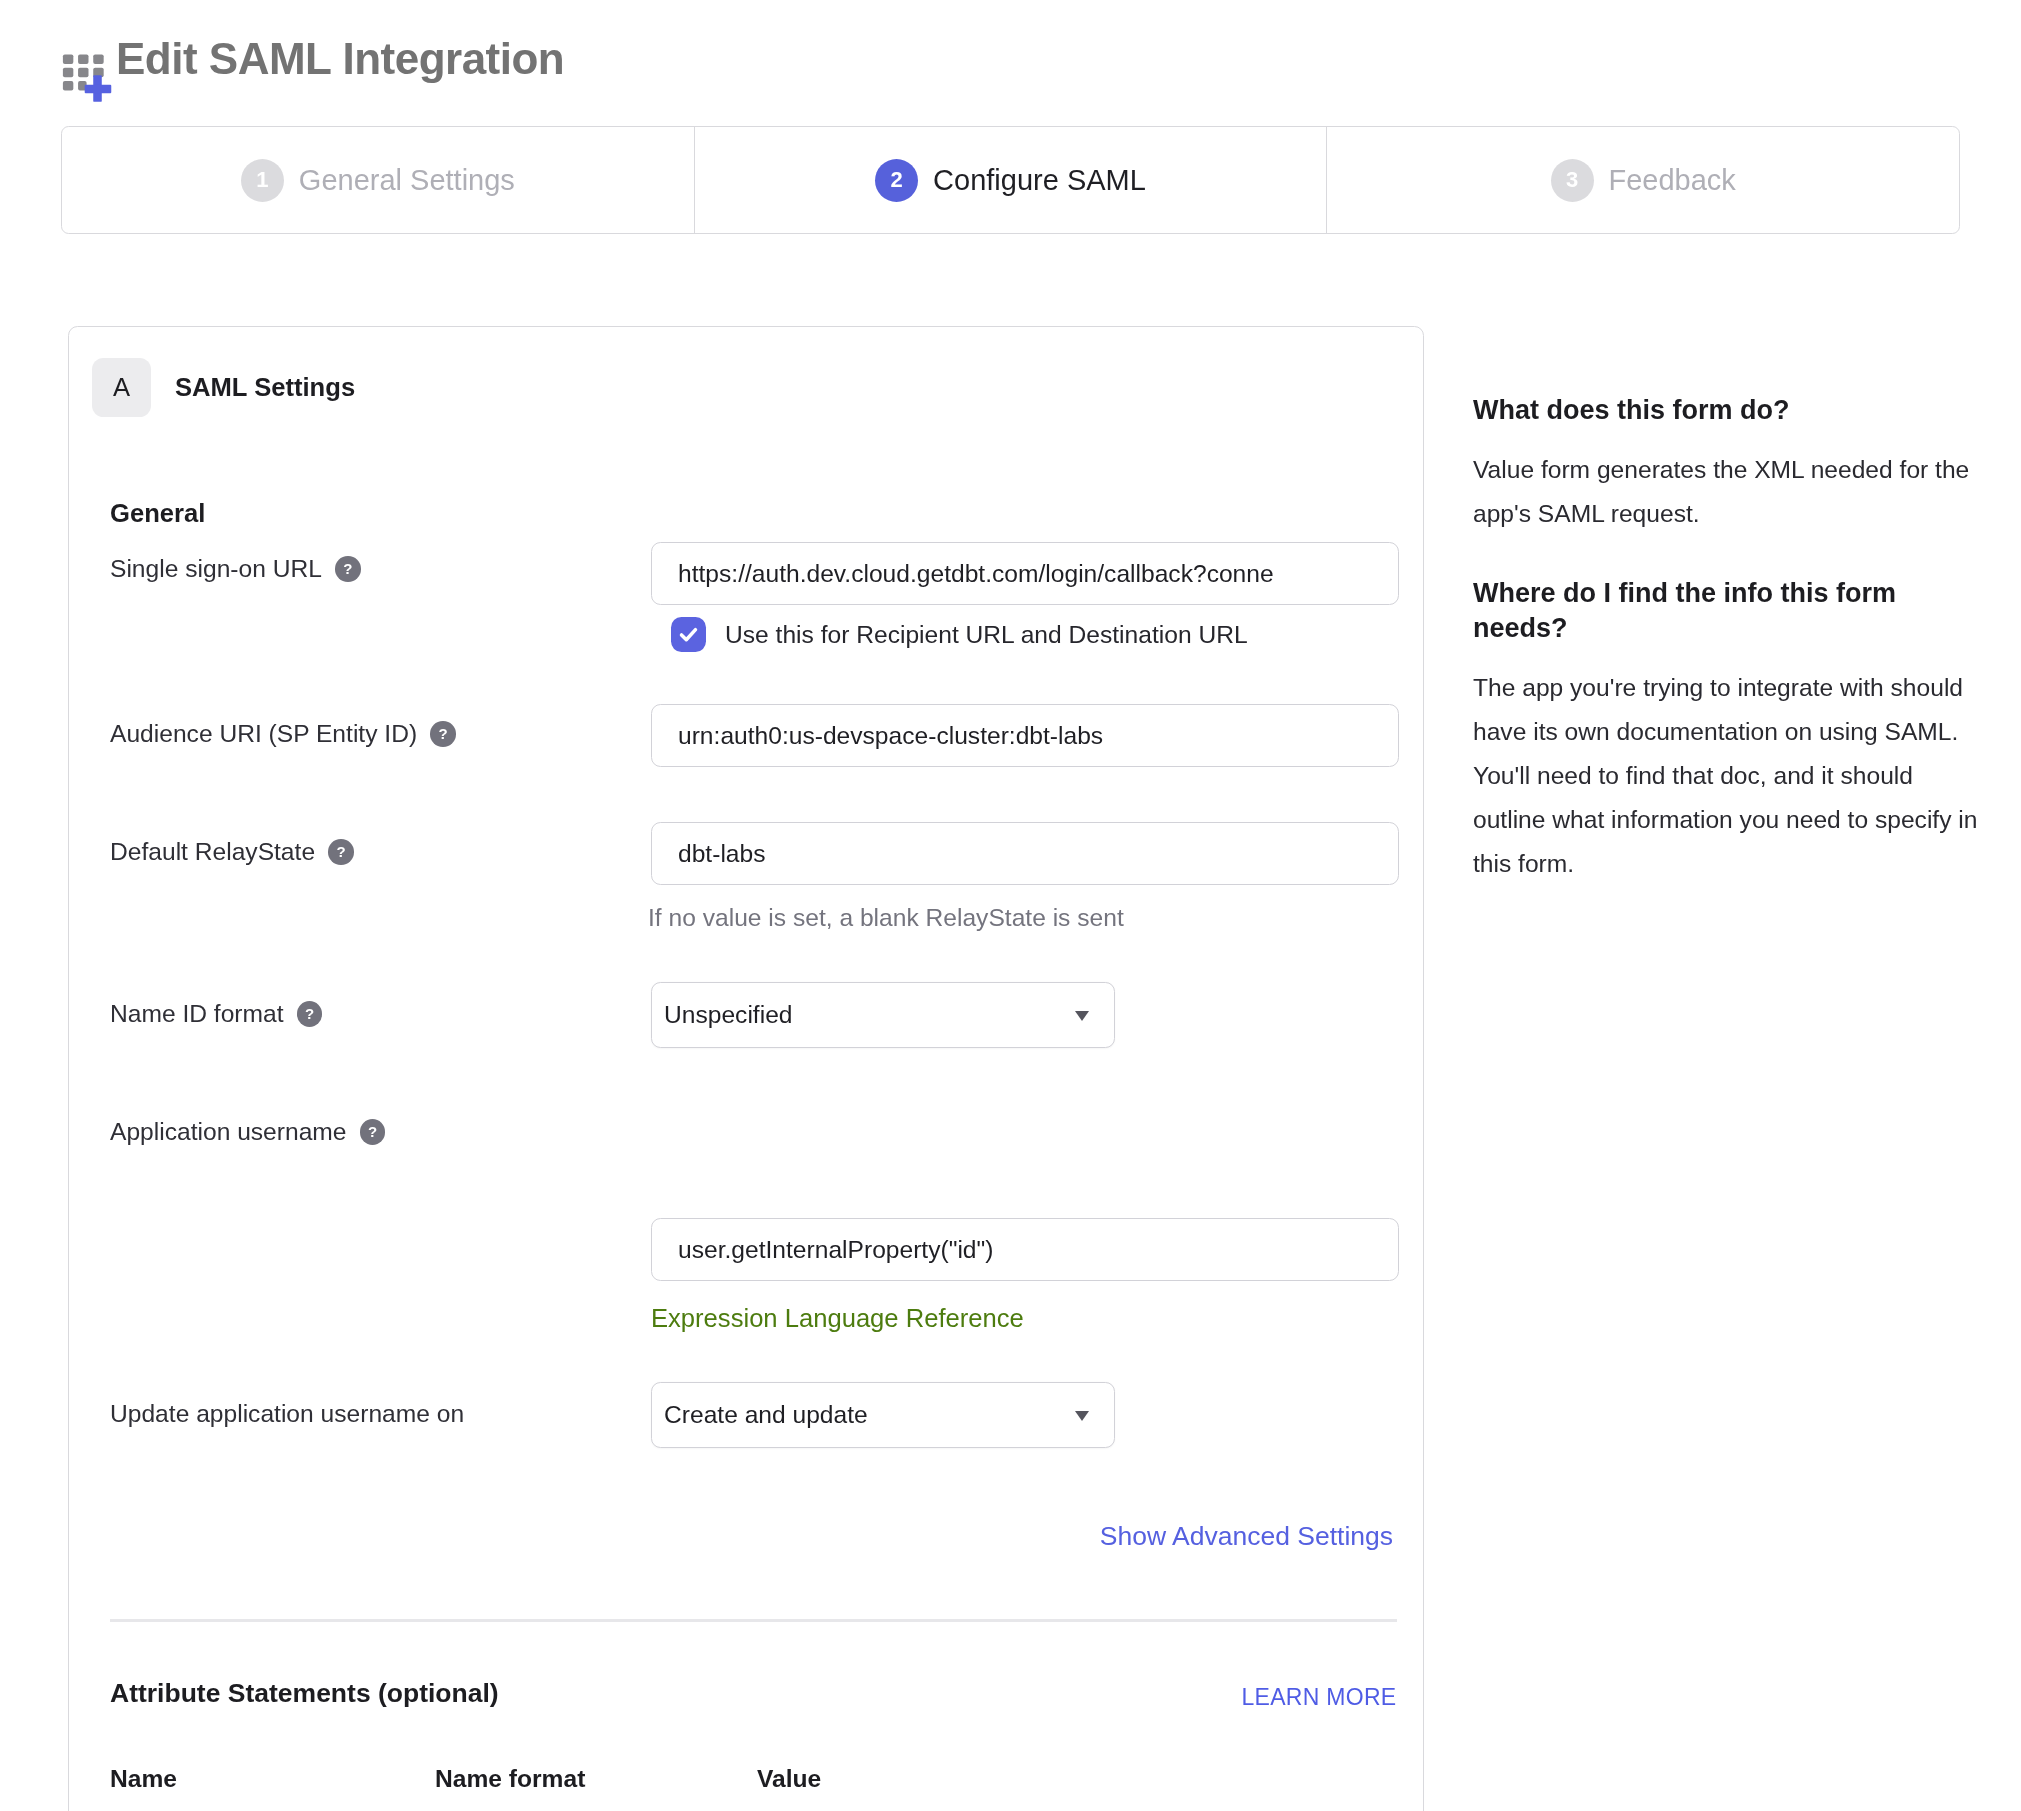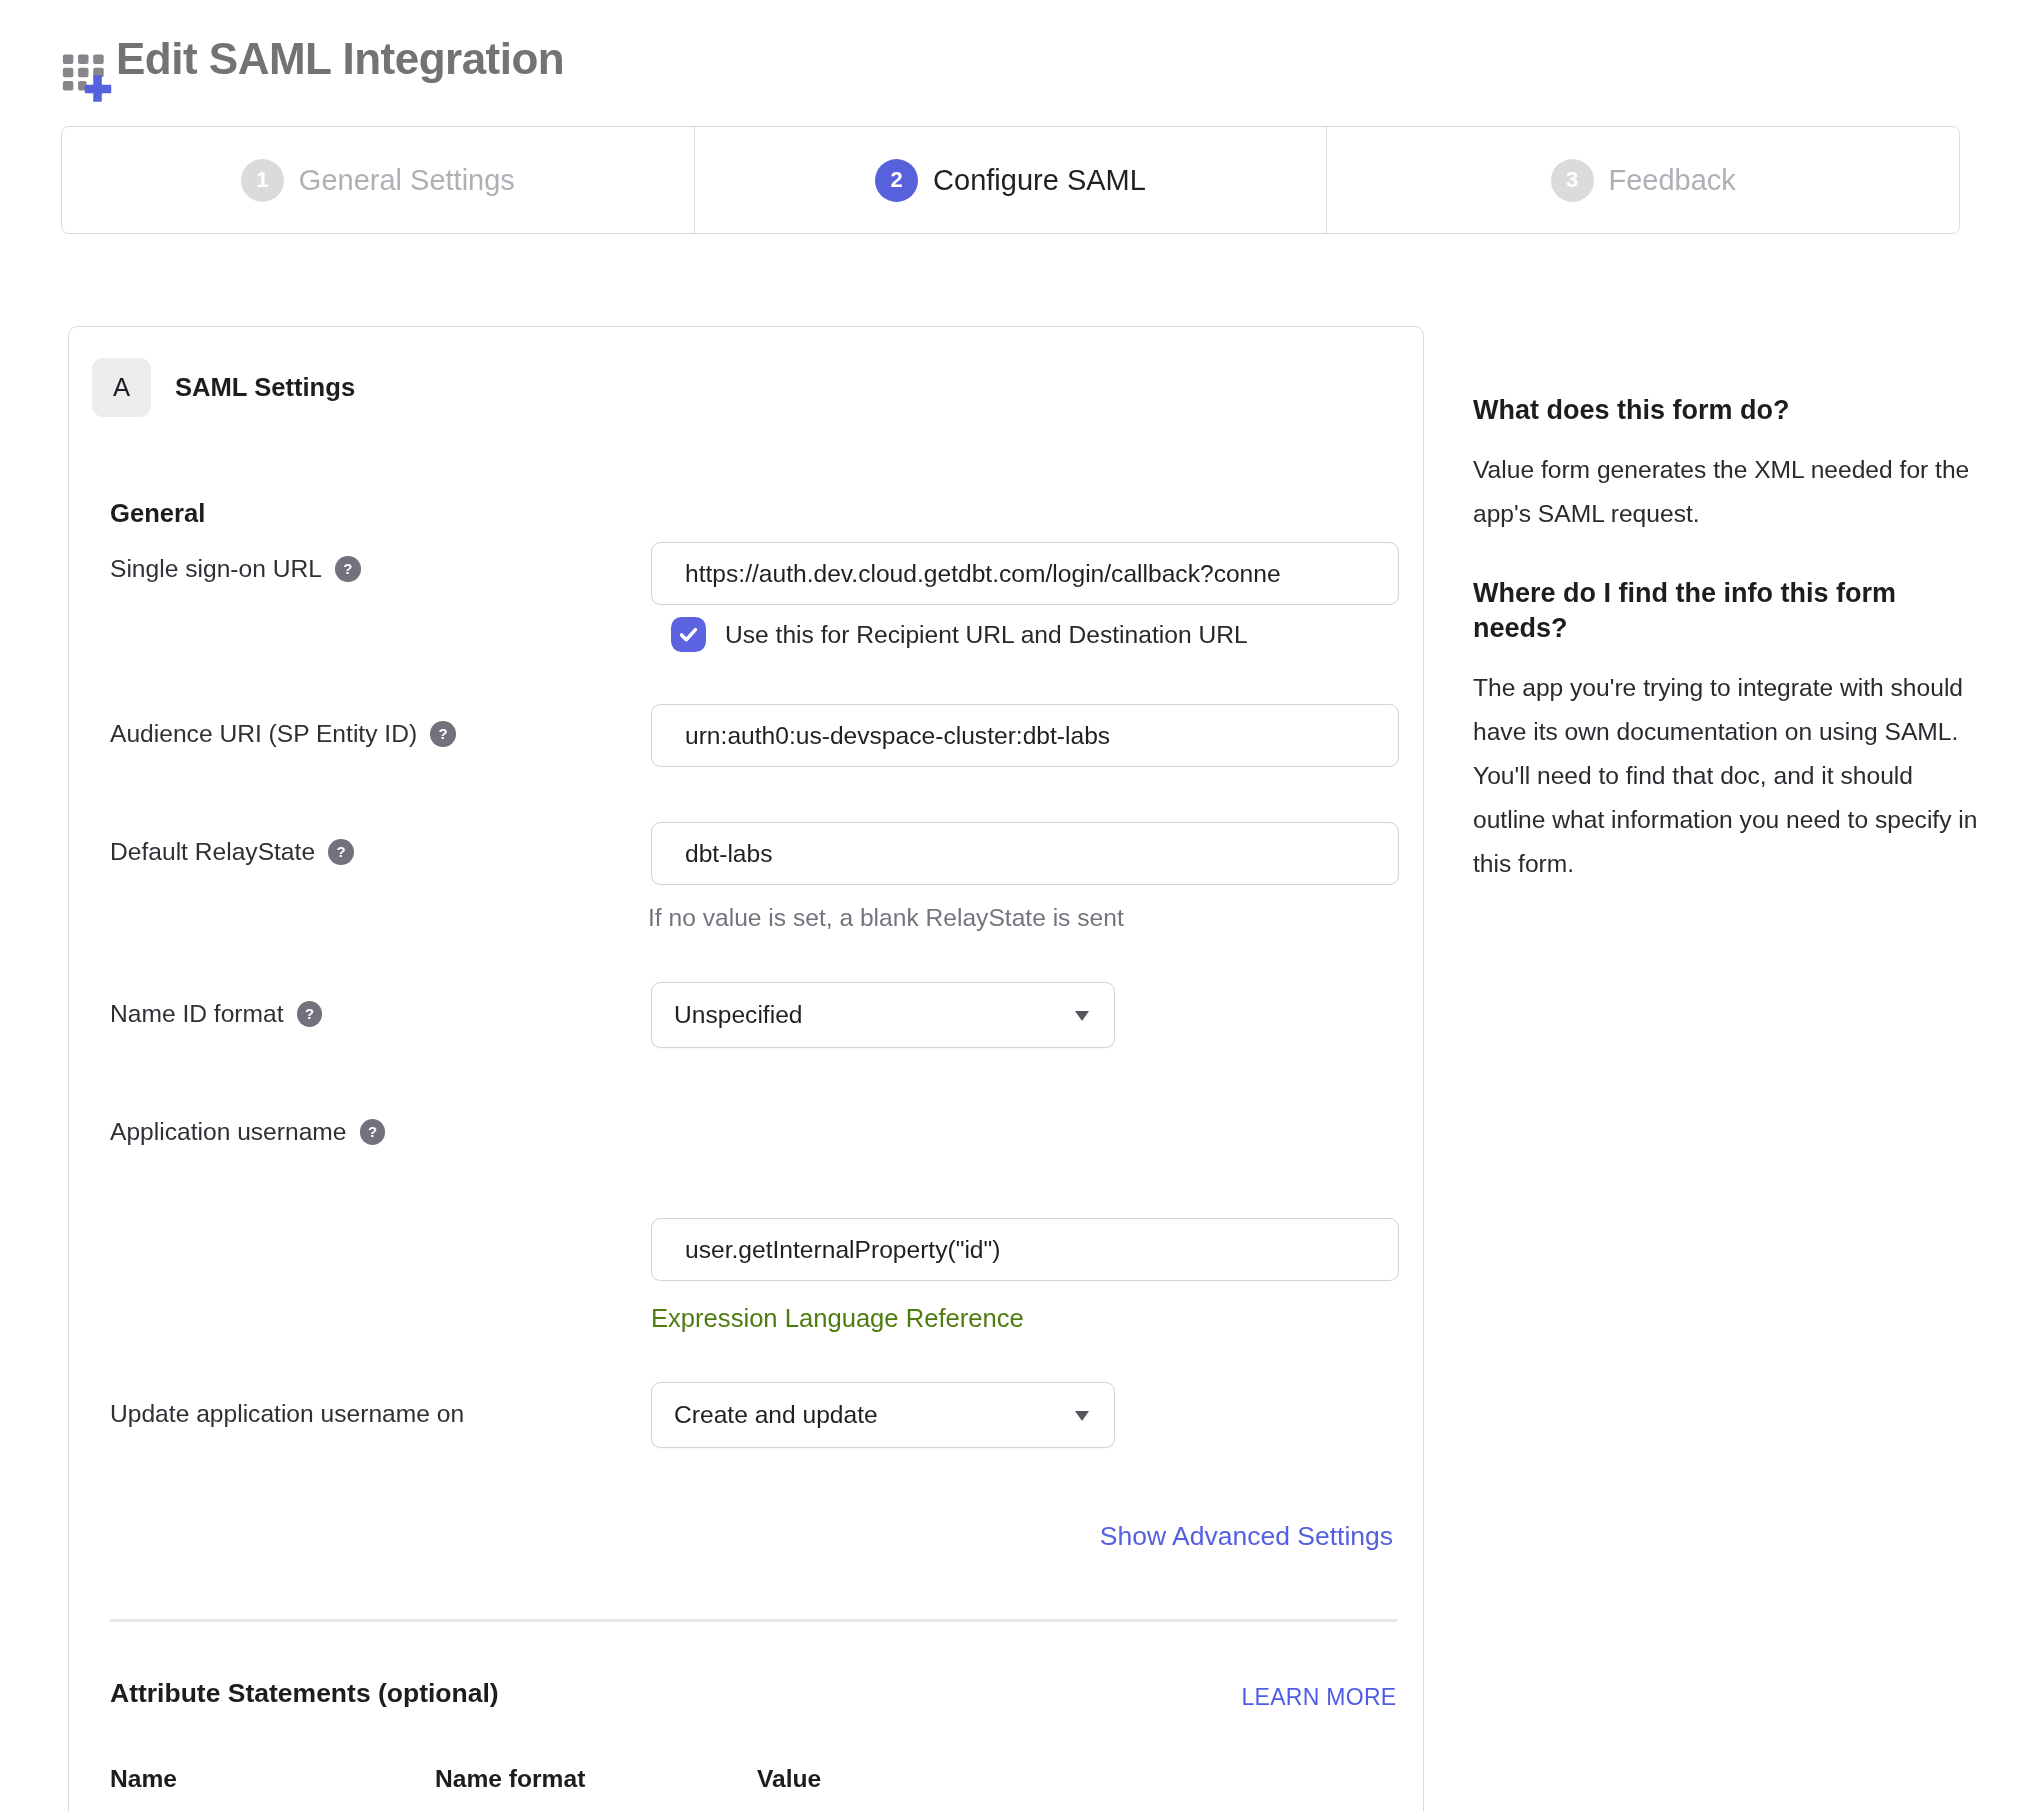--- a/index.html
+++ b/index.html
@@ -67,29 +67,29 @@
   }
   .help-icon {
     width: 25.6px; height: 25.6px; border-radius: 50%;
     background: #72727c; color: #ffffff;
     display: inline-flex; align-items: center; justify-content: center;
     font-size: 15px; font-weight: 700; flex: 0 0 auto;
   }
   .text-input {
     position: absolute; left: 582px; width: 748px; height: 63px;
     border: 0.9px solid #d2d2d8; border-radius: 9.5px; background: #fff;
-    display: flex; align-items: center; padding: 0 33px;
+    display: flex; align-items: center; padding: 0 26px;
     font-size: 24.6px; color: #1f1f24;
     white-space: nowrap; overflow: hidden;
   }
   .select-box {
     position: absolute; left: 582px; width: 464px; height: 66px;
     border: 0.9px solid #d2d2d8; border-radius: 9.5px; background: #fff;
     box-shadow: 0 0.9px 1.9px rgba(0,0,0,0.04);
-    display: flex; align-items: center; padding: 0 22px;
+    display: flex; align-items: center; padding: 0 12px;
     font-size: 24.6px; color: #1f1f24;
   }
   .select-caret {
     position: absolute; right: 24.6px; top: 50%; margin-top: -3.8px;
     width: 0; height: 0;
     border-left: 7.6px solid transparent; border-right: 7.6px solid transparent;
     border-top: 10.4px solid #55555e;
   }
   .checkbox-row {
     position: absolute; left: 582px; top: 290px;

